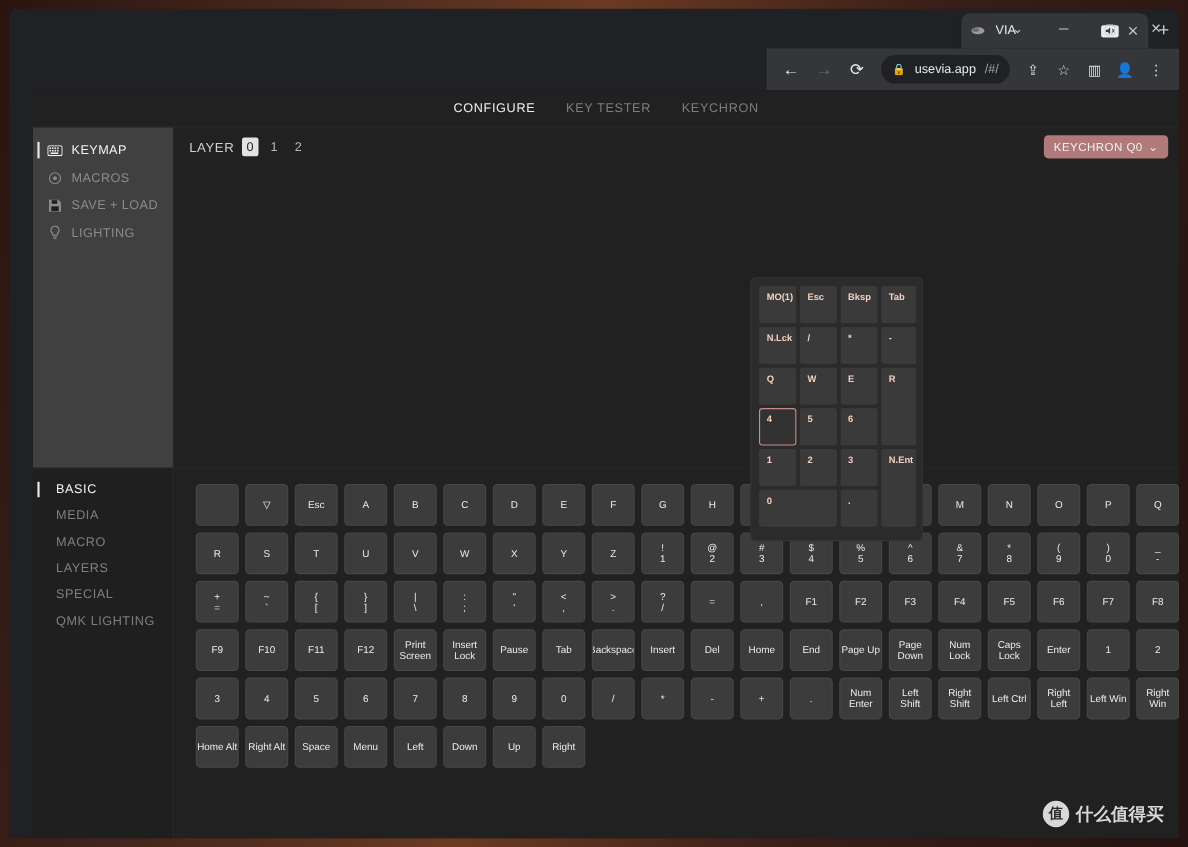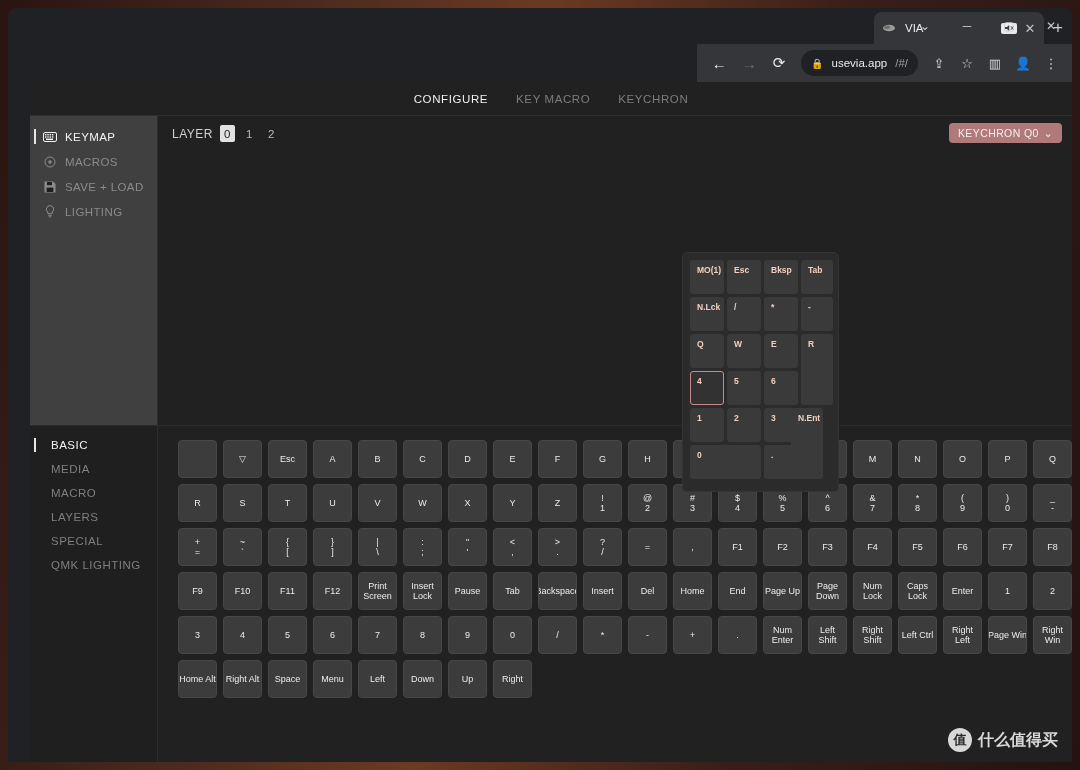--- a/index.html
+++ b/index.html
@@ -255,21 +255,21 @@
         <div class="tb-icon">▥</div>
         <div class="tb-icon">👤</div>
         <div class="tb-icon">⋮</div>
       </div>
     </div>
 
     <div id="app">
 
       <div class="app-nav">
         <div class="app-nav-item active">CONFIGURE</div>
-        <div class="app-nav-item">KEY MACRO</div>
+        <div class="app-nav-item">KEY TESTER</div>
         <div class="app-nav-item">KEYCHRON</div>
       </div>
 
       <div class="app-body">
 
         <div class="upper">
 
           <div class="side">
             <div class="side-item active">
               <span class="side-ico">
@@ -345,21 +345,21 @@
                   <div class="kcap" style="left: 0px; top: 74px; width: 34px; height: 34px;">Q</div>
                   <div class="kcap" style="left: 37px; top: 74px; width: 34px; height: 34px;">W</div>
                   <div class="kcap" style="left: 74px; top: 74px; width: 34px; height: 34px;">E</div>
                   <div class="kcap" style="left: 111px; top: 74px; width: 32px; height: 71px;">R</div>
                   <div class="kcap selected" style="left: 0px; top: 111px; width: 34px; height: 34px;">4</div>
                   <div class="kcap" style="left: 37px; top: 111px; width: 34px; height: 34px;">5</div>
                   <div class="kcap" style="left: 74px; top: 111px; width: 34px; height: 34px;">6</div>
                   <div class="kcap" style="left: 0px; top: 148px; width: 34px; height: 34px;">1</div>
                   <div class="kcap" style="left: 37px; top: 148px; width: 34px; height: 34px;">2</div>
                   <div class="kcap" style="left: 74px; top: 148px; width: 34px; height: 34px;">3</div>
-                  <div class="kcap" style="left: 101px; top: 148px; width: 32px; height: 71px;">N.Ent</div>
+                  <div class="kcap" style="left: 111px; top: 148px; width: 32px; height: 71px;">N.Ent</div>
                   <div class="kcap" style="left: 0px; top: 185px; width: 71px; height: 34px;">0</div>
                   <div class="kcap" style="left: 74px; top: 185px; width: 34px; height: 34px;">.</div>
                 </div>
             </div>
           </div>
         </div>
 
         <div class="lower">
           <div class="cat">
             <div class="cat-item active">BASIC</div>
@@ -695,21 +695,21 @@
                   <span class="l2">Shift</span>
                 </div>
                 <div class="kbtn">
                   <span>Left Ctrl</span>
                 </div>
                 <div class="kbtn">
                   <span>Right</span>
                   <span class="l2">Left</span>
                 </div>
                 <div class="kbtn">
-                  <span>Page Win</span>
+                  <span>Left Win</span>
                 </div>
                 <div class="kbtn">
                   <span>Right</span>
                   <span class="l2">Win</span>
                 </div>
               </div>
               <div class="krow">
                 <div class="kbtn">
                   <span>Home Alt</span>
                 </div>

